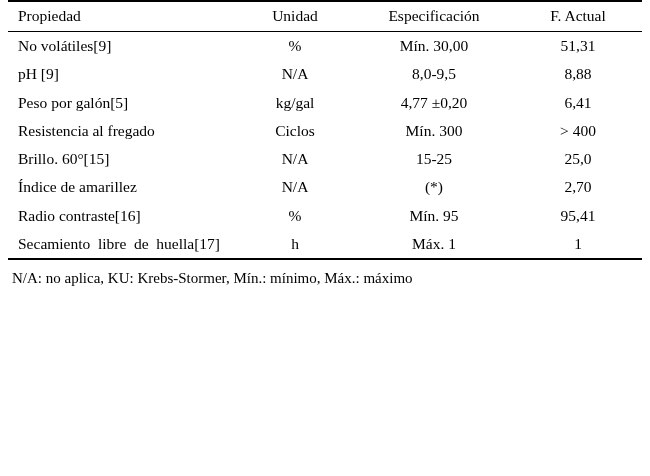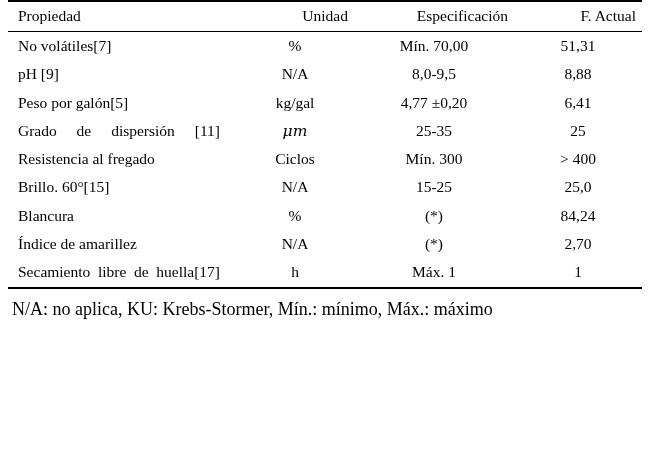--- a/index.html
+++ b/index.html
@@ -38,21 +38,21 @@
   .rule-mid {
     border-top: 1.1px solid #000;
   }
   .rule-bot {
     border-top: 2.2px solid #000;
   }
 
   thead th {
     font-weight: normal;
     padding: 5px 6px 6px 6px;
-    text-align: right;
+    text-align: center;
     vertical-align: middle;
   }
   thead th.left {
     text-align: left;
     padding-left: 10px;
   }
   tbody td {
     padding: 5px 6px;
     text-align: center;
     vertical-align: middle;
@@ -69,21 +69,21 @@
     padding-right: 16px;
   }
   .pct {
     font-family: "Liberation Serif", serif;
   }
   .mu {
     font-family: "DejaVu Serif", serif;
     font-style: italic;
   }
   .notes {
-    font-size: 18px;
+    font-size: 15px;
     line-height: 1.28;
     padding: 7px 2px 0 4px;
   }
   .notes div {
     white-space: nowrap;
   }
   .spacer-2 { height: 2px; }
 </style>
 </head>
 <body>
@@ -100,66 +100,60 @@
     <thead>
       <tr class="rule-top">
         <th class="left">Propiedad</th>
         <th>Unidad</th>
         <th>Especificación</th>
         <th>F. Actual</th>
       </tr>
     </thead>
     <tbody>
       <tr class="rule-mid">
-        <td class="left">No volátiles[7]</td>
+        <td class="left">No volátiles[9]</td>
         <td class="pct">%</td>
-        <td>Mín. 70,00</td>
+        <td>Mín. 30,00</td>
         <td>51,31</td>
       </tr>
       <tr>
         <td class="left">pH [9]</td>
         <td>N/A</td>
         <td>8,0-9,5</td>
         <td>8,88</td>
       </tr>
       <tr>
         <td class="left">Peso por galón[5]</td>
         <td>kg/gal</td>
         <td>4,77 ±0,20</td>
         <td>6,41</td>
       </tr>
       <tr>
-        <td class="just">Grado de dispersión [11]</td>
-        <td class="mu">μm</td>
-        <td>25-35</td>
-        <td>25</td>
-      </tr>
-      <tr>
         <td class="left">Resistencia al fregado</td>
         <td>Ciclos</td>
         <td>Mín. 300</td>
         <td>&gt; 400</td>
       </tr>
       <tr>
         <td class="left">Brillo. 60°[15]</td>
         <td>N/A</td>
         <td>15-25</td>
         <td>25,0</td>
       </tr>
       <tr>
-        <td class="left">Blancura</td>
-        <td class="pct">%</td>
-        <td>(*)</td>
-        <td>84,24</td>
-      </tr>
-      <tr>
         <td class="left">Índice de amarillez</td>
         <td>N/A</td>
         <td>(*)</td>
         <td>2,70</td>
+      </tr>
+      <tr>
+        <td class="left">Radio contraste[16]</td>
+        <td class="pct">%</td>
+        <td>Mín. 95</td>
+        <td>95,41</td>
       </tr>
       <tr>
         <td class="just">Secamiento libre de huella[17]</td>
         <td>h</td>
         <td>Máx. 1</td>
         <td>1</td>
       </tr>
     </tbody>
   </table>
 

